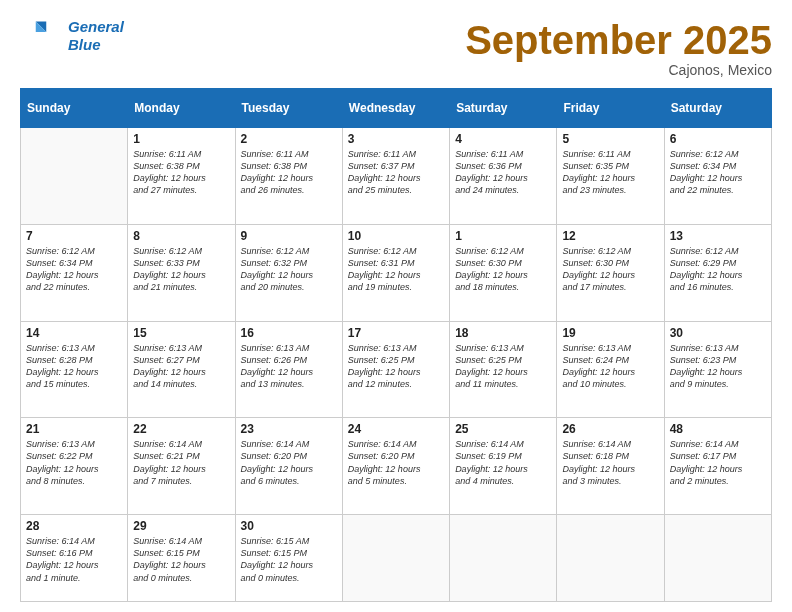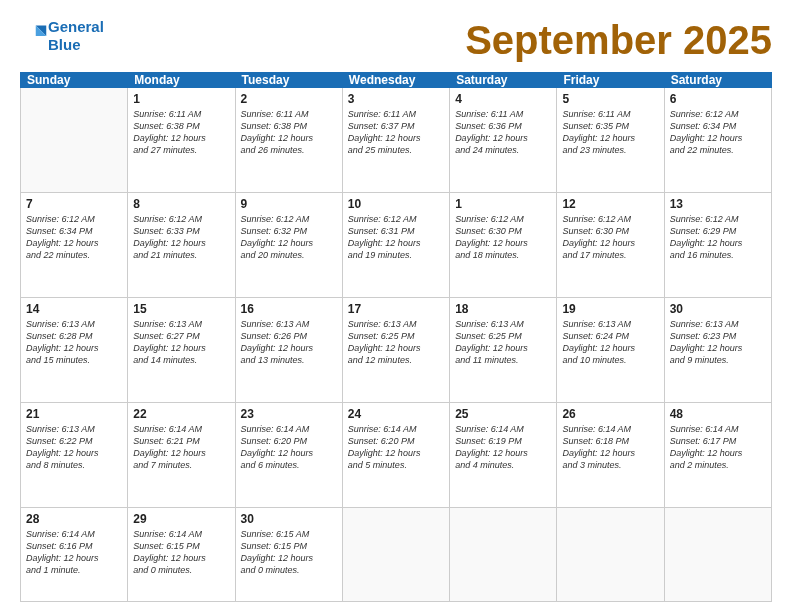--- a/index.html
+++ b/index.html
@@ -18,22 +18,23 @@
       flex-direction: column;
     }
     .header {
       display: flex;
       justify-content: space-between;
       align-items: flex-start;
       margin-bottom: 10px;
     }
     .logo {
       display: flex;
-      align-items: center;
-      gap: 0;
+      align-items: flex-start;
+      gap: 20px;
+      font-style: italic;
     }
     .logo-text {
       font-size: 15px;
       font-weight: bold;
       color: #333;
       line-height: 1.2;
     }
     .logo-text span {
       color: #1a6db5;
     }
@@ -60,21 +61,21 @@
       border-collapse: collapse;
       width: 100%;
       table-layout: fixed;
     }
     .calendar th {
       background: #1a6db5;
       color: #fff;
       font-size: 12px;
       font-weight: bold;
       text-align: left;
-      padding: 0 6px;
+      padding: 12px 6px;
       border: 1px solid #1a6db5;
     }
     .calendar td {
       border: 1px solid #ccc;
       vertical-align: top;
       padding: 4px 5px;
       font-size: 9.5px;
       color: #333;
       height: 82px;
     }
@@ -109,20 +110,21 @@
         <polygon points="18,4 30,4 30,16" fill="#1a6db5"></polygon>
         <polygon points="18,4 30,16 18,16" fill="#4aa0e0"></polygon>
       </svg>
       <div class="logo-text">
         <div><span>General</span></div>
         <div><span style="color:#1a6db5">Blue</span></div>
       </div>
     </div>
     <div class="title-block">
       <div class="month-title">September 2025</div>
+      <div class="location">Cajonos, Mexico</div>
     </div>
   </div>
 
   <table class="calendar">
     <thead>
       <tr>
       <th>Sunday</th>
           <th>Monday</th>
           <th>Tuesday</th>
           <th>Wednesday</th>

